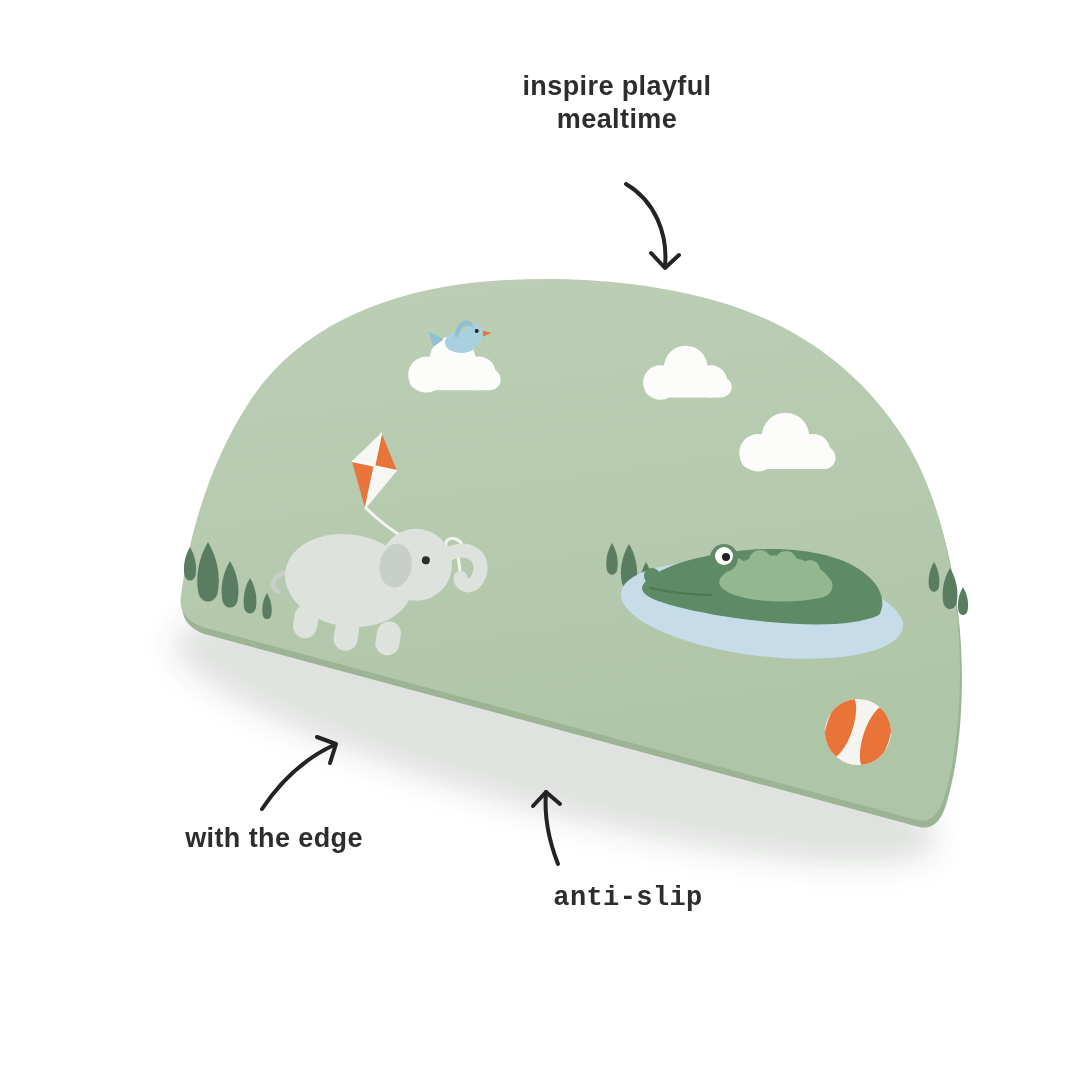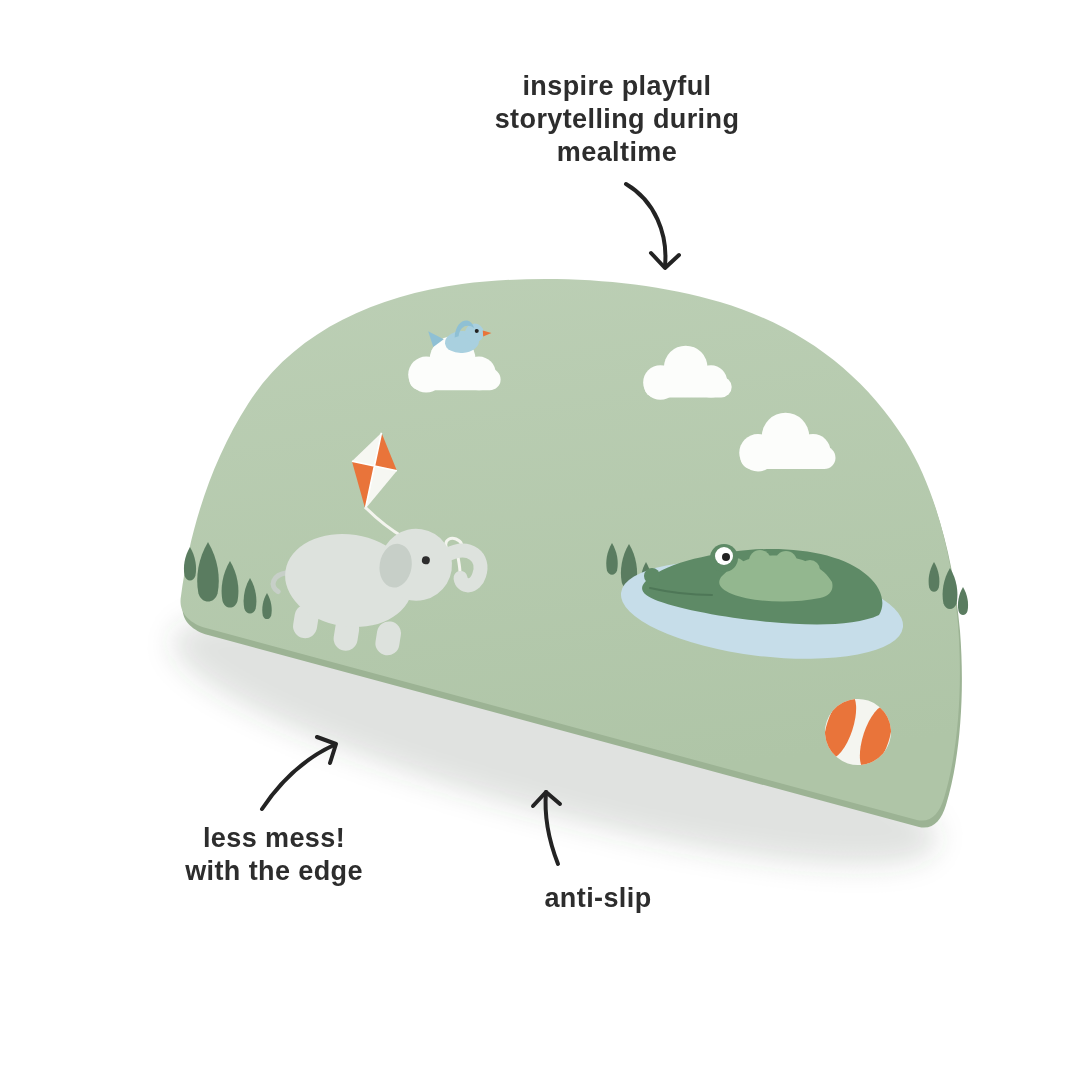--- a/index.html
+++ b/index.html
@@ -21,21 +21,21 @@
     position: absolute;
     text-align: center;
     color: #2d2d2d;
     font-weight: 700;
     font-size: 27px;
     line-height: 33px;
     letter-spacing: 0.4px;
   }
   .annotation-top { left: 417px; top: 54px; width: 400px; }
   .annotation-bottom-left { left: 64px; top: 806px; width: 420px; }
-  .annotation-anti-slip { left: 448px; top: 866px; width: 300px; }
+  .annotation-anti-slip { left: 478px; top: 866px; width: 300px; font-family: Liberation Mono, monospace; }
 </style>
 </head>
 <body>
 
 <div class="canvas">
 
   <svg class="scene" viewBox="0 0 1080 1080">
     <defs>
       <linearGradient id="matGrad" x1="0" y1="0" x2="0.2" y2="1">
         <stop offset="0" stop-color="#bccfb5"></stop>
@@ -167,26 +167,24 @@
       </g>
       <g>
         <path d="M 558 848 C 549 825 544 800 546 776"></path>
         <polyline points="533,790 546,776 560,788"></polyline>
       </g>
     </g>
   </svg>
 
   <div class="annotation annotation-top">
     <div>inspire playful</div>
-    <div>storytelling during</div>
     <div>mealtime</div>
   </div>
 
   <div class="annotation annotation-bottom-left">
-    <div>less mess!</div>
     <div>with the edge</div>
   </div>
 
   <div class="annotation annotation-anti-slip">
     <div>anti-slip</div>
   </div>
 
 </div>
 
 </body></html>

